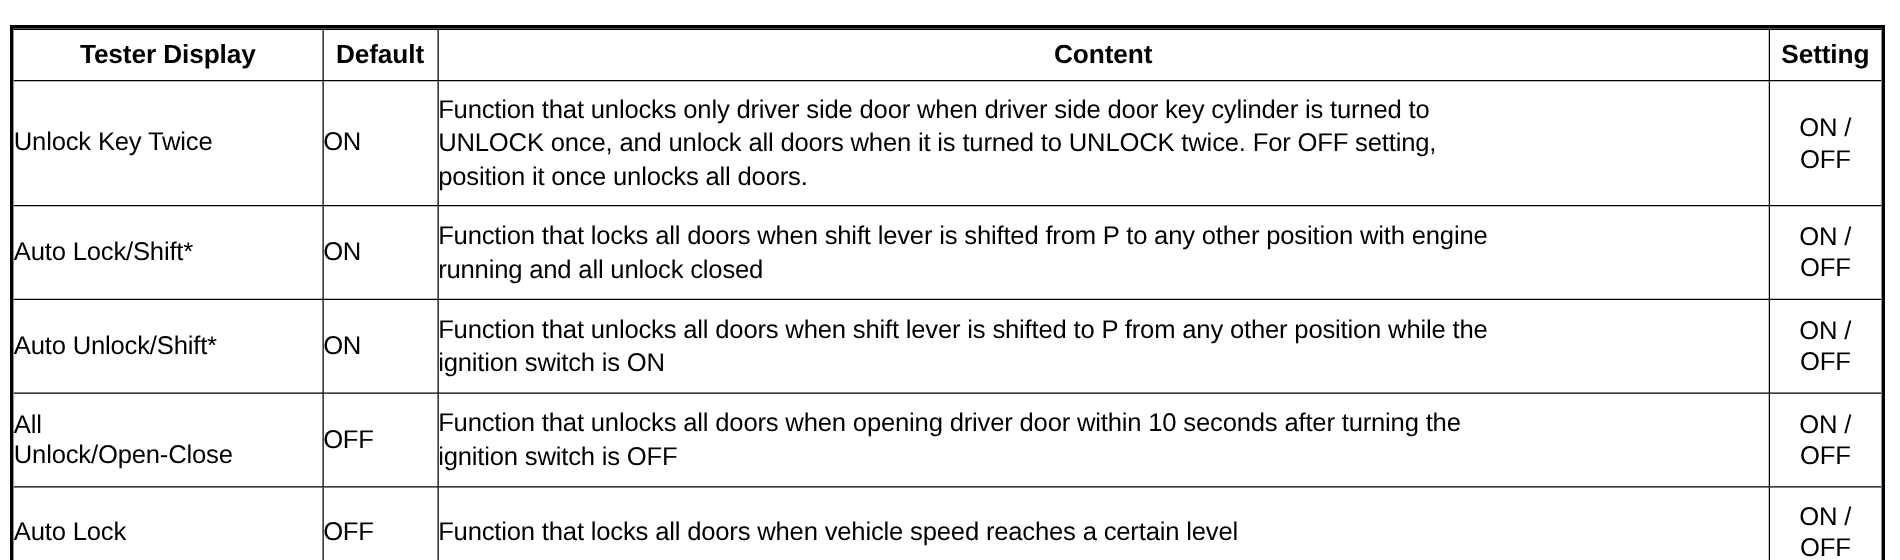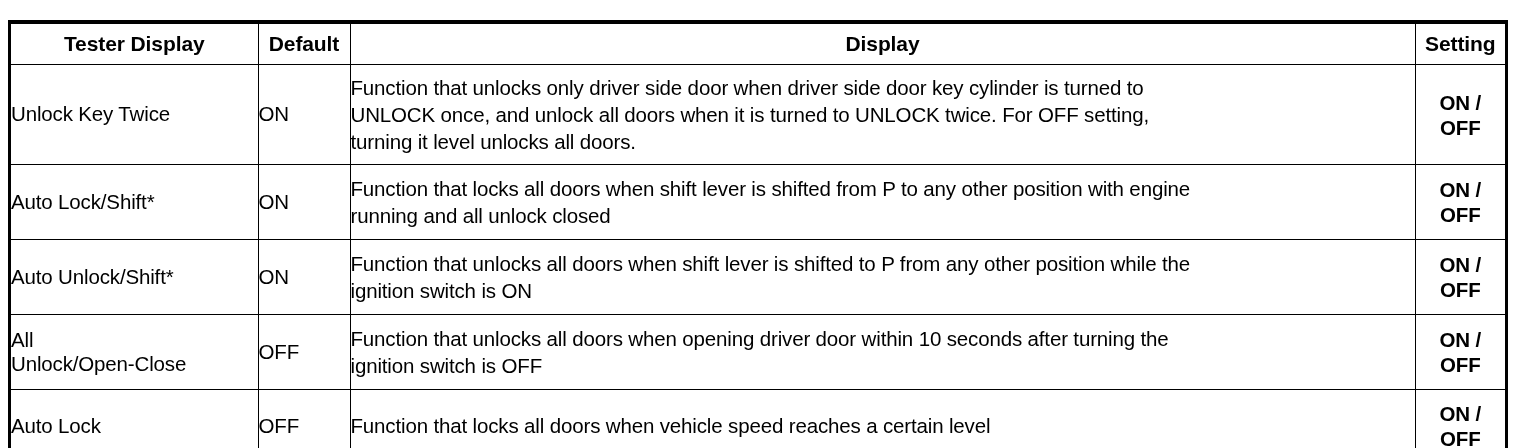--- a/index.html
+++ b/index.html
@@ -84,21 +84,21 @@
     line-height: 1.32;
   }
   .cell-setting {
     text-align: center;
     line-height: 1.22;
     padding: 2px 2px;
   }
 
   .content-line { display: block; white-space: nowrap; }
   .tester-line  { display: block; }
-  .setting-line { display: block; font-weight: bold; }
+  .setting-line { display: block; }
 
   
   tr.row-0 { height: 100px; }
   tr.row-1 { height: 75px; }
   tr.row-2 { height: 75px; margin-left: 45px; }
   tr.row-3 { height: 75px; }
   tr.row-4 { height: 72px; }
 </style>
 </head>
 <body>
@@ -108,35 +108,35 @@
     <colgroup>
       <col class="c-tester">
       <col class="c-default">
       <col class="c-content">
       <col class="c-setting">
     </colgroup>
     <thead>
       <tr>
         <th class="h-tester">Tester Display</th>
         <th class="h-default">Default</th>
-        <th class="h-content">Display</th>
+        <th class="h-content">Content</th>
         <th class="h-setting">Setting</th>
       </tr>
     </thead>
     <tbody>
 
       <tr class="row-0">
         <td class="cell-tester">
           <span class="tester-line">Unlock Key Twice</span>
         </td>
         <td class="cell-default">ON</td>
         <td class="cell-content">
           <span class="content-line">Function that unlocks only driver side door when driver side door key cylinder is turned to</span>
           <span class="content-line">UNLOCK once, and unlock all doors when it is turned to UNLOCK twice. For OFF setting,</span>
-          <span class="content-line">turning it level unlocks all doors.</span>
+          <span class="content-line">position it once unlocks all doors.</span>
         </td>
         <td class="cell-setting">
           <span class="setting-line">ON /</span>
           <span class="setting-line">OFF</span>
         </td>
       </tr>
 
       <tr class="row-1">
         <td class="cell-tester">
           <span class="tester-line">Auto Lock/Shift*</span>

